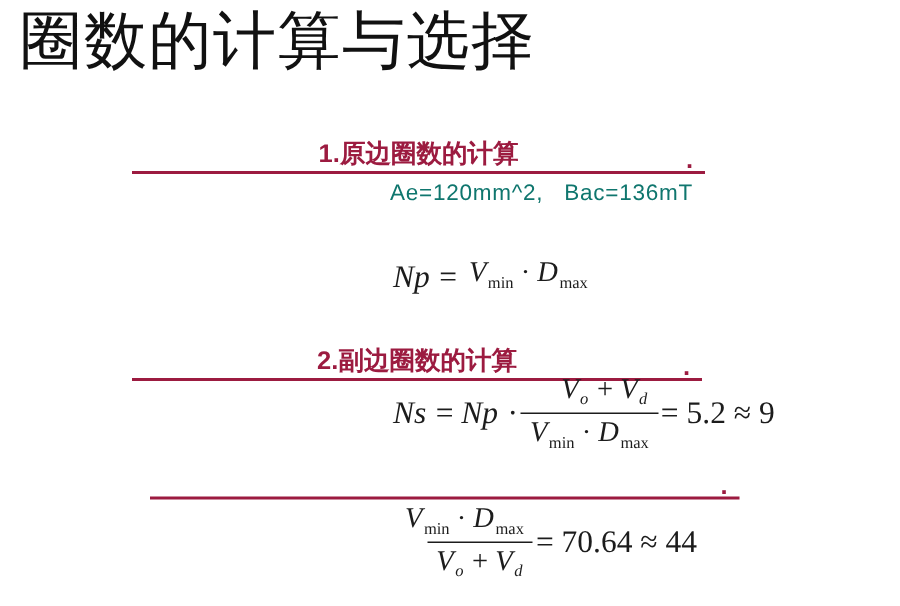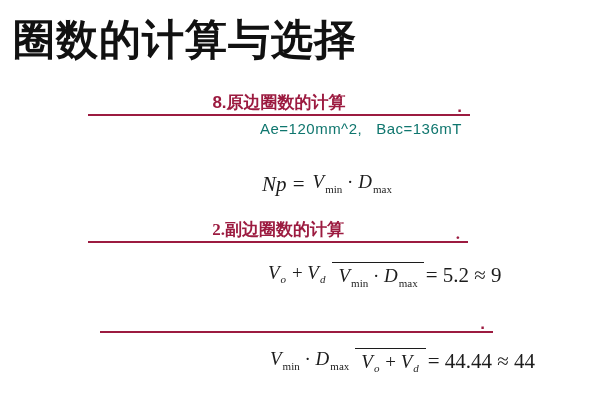--- a/index.html
+++ b/index.html
@@ -7,24 +7,24 @@
     position: relative;
     width: 600px;
     height: 404px;
     background: #ffffff;
     overflow: hidden;
     font-family: "Liberation Sans", sans-serif;
   }
   .title {
     position: absolute;
     left: 13px;
-    top: 16px;
+    top: 4px;
     margin: 0;
     font-family: "Liberation Serif", serif;
-    font-weight: 700;
+    font-weight: 400;
     font-size: 42px;
     line-height: 1.15;
     color: #111111;
     letter-spacing: 1px;
     white-space: nowrap;
   }
   .sec-head {
     position: absolute;
     height: 22px;
     border-bottom: 2px solid var(--accent, #9c1b40);
@@ -61,67 +61,68 @@
     align-items: center;
     gap: 2px;
     color: #1c1c1c;
     font-size: 21px;
   }
   .math { font-family: "Liberation Serif", serif; font-style: normal; white-space: nowrap; }
   .math i { font-style: italic; padding-right: 1px; }
   .math sub { font-size: 0.58em; line-height: 1; }
   .frac {
     display: inline-flex;
-    flex-direction: row;
-    align-items: flex-start;
+    flex-direction: column;
+    align-items: flex-end;
     font-size: 19px;
     vertical-align: middle;
   }
   .frac .num { padding: 0 6px 2px; }
   .frac .den { border-top: 1.6px solid #1c1c1c; padding: 2px 6px 0; }
 </style>
 </head>
 <body>
 
 <div class="slide">
 
   <h1 class="title">圈数的计算与选择</h1>
 
   <div class="sec-head" style="left:88px; top:92px; width:382px;">
-    <span class="sec-label">8.原边圈数的计算</span>
+    <span class="sec-label">1.原边圈数的计算</span>
     <span class="sec-period">.</span>
   </div>
 
   <div class="params">Ae=120mm^2,   Bac=136mT</div>
 
   <div class="formula" style="left:262px; top:158px; height:52px;">
     <span class="math"><i>Np</i> =</span>
     <span class="frac">
       <span class="math num"><i>V</i><sub>min</sub> · <i>D</i><sub>max</sub></span>
     </span>
   </div>
 
-  <div class="sec-head" style="left:88px; top:219px; width:380px;font-family:Liberation Serif, serif;">
+  <div class="sec-head" style="left:88px; top:230px; width:380px;">
     <span class="sec-label">2.副边圈数的计算</span>
     <span class="sec-period">.</span>
   </div>
 
   <div class="formula" style="left:262px; top:249px; height:52px;">
+    <span class="math"><i>Ns</i> = <i>Np</i> ·</span>
     <span class="frac">
       <span class="math num"><i>V</i><sub><i>o</i></sub> + <i>V</i><sub><i>d</i></sub></span>
       <span class="math den"><i>V</i><sub>min</sub> · <i>D</i><sub>max</sub></span>
     </span>
     <span class="math">= 5.2 ≈ 9</span>
   </div>
 
   <div class="sec-head" style="left:100px; top:309px; width:393px;">
     <span class="sec-period">.</span>
   </div>
 
   <div class="formula" style="left:264px; top:334px; height:54px;">
     <span class="frac">
       <span class="math num"><i>V</i><sub>min</sub> · <i>D</i><sub>max</sub></span>
       <span class="math den"><i>V</i><sub><i>o</i></sub> + <i>V</i><sub><i>d</i></sub></span>
     </span>
-    <span class="math">= 44.44 ≈ 44</span>
+    <span class="math">= 70.64 ≈ 44</span>
   </div>
 
 </div>
 
 </body></html>

